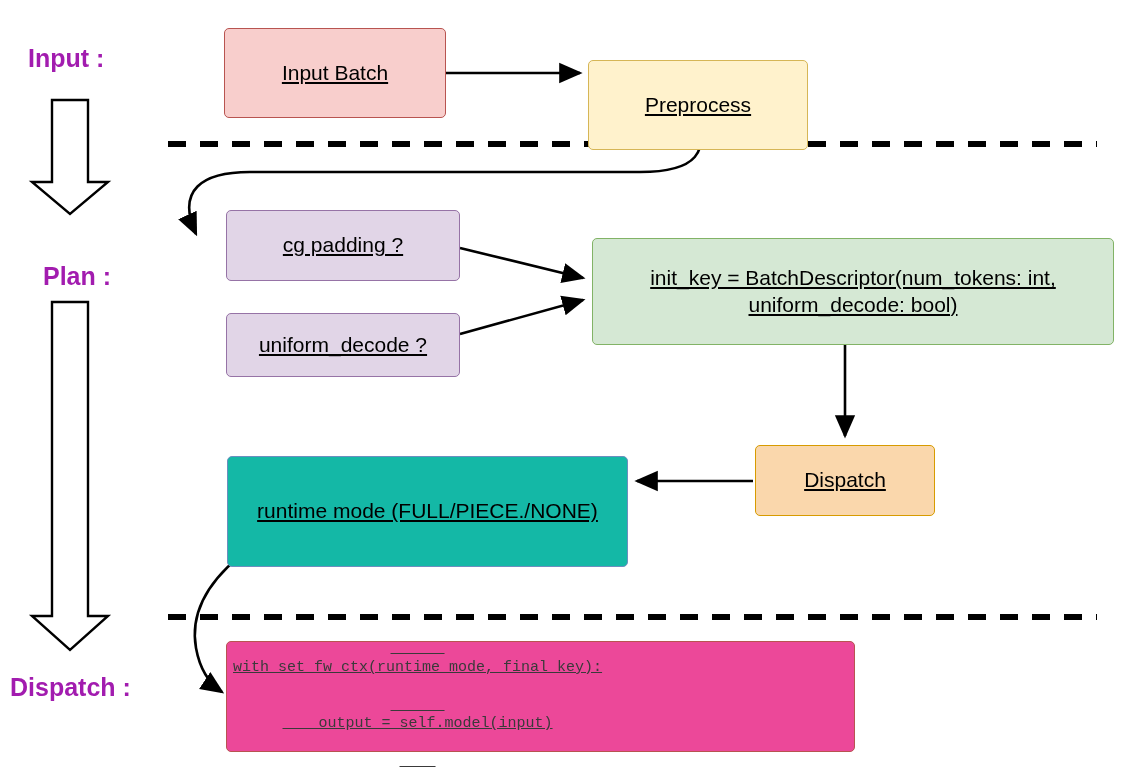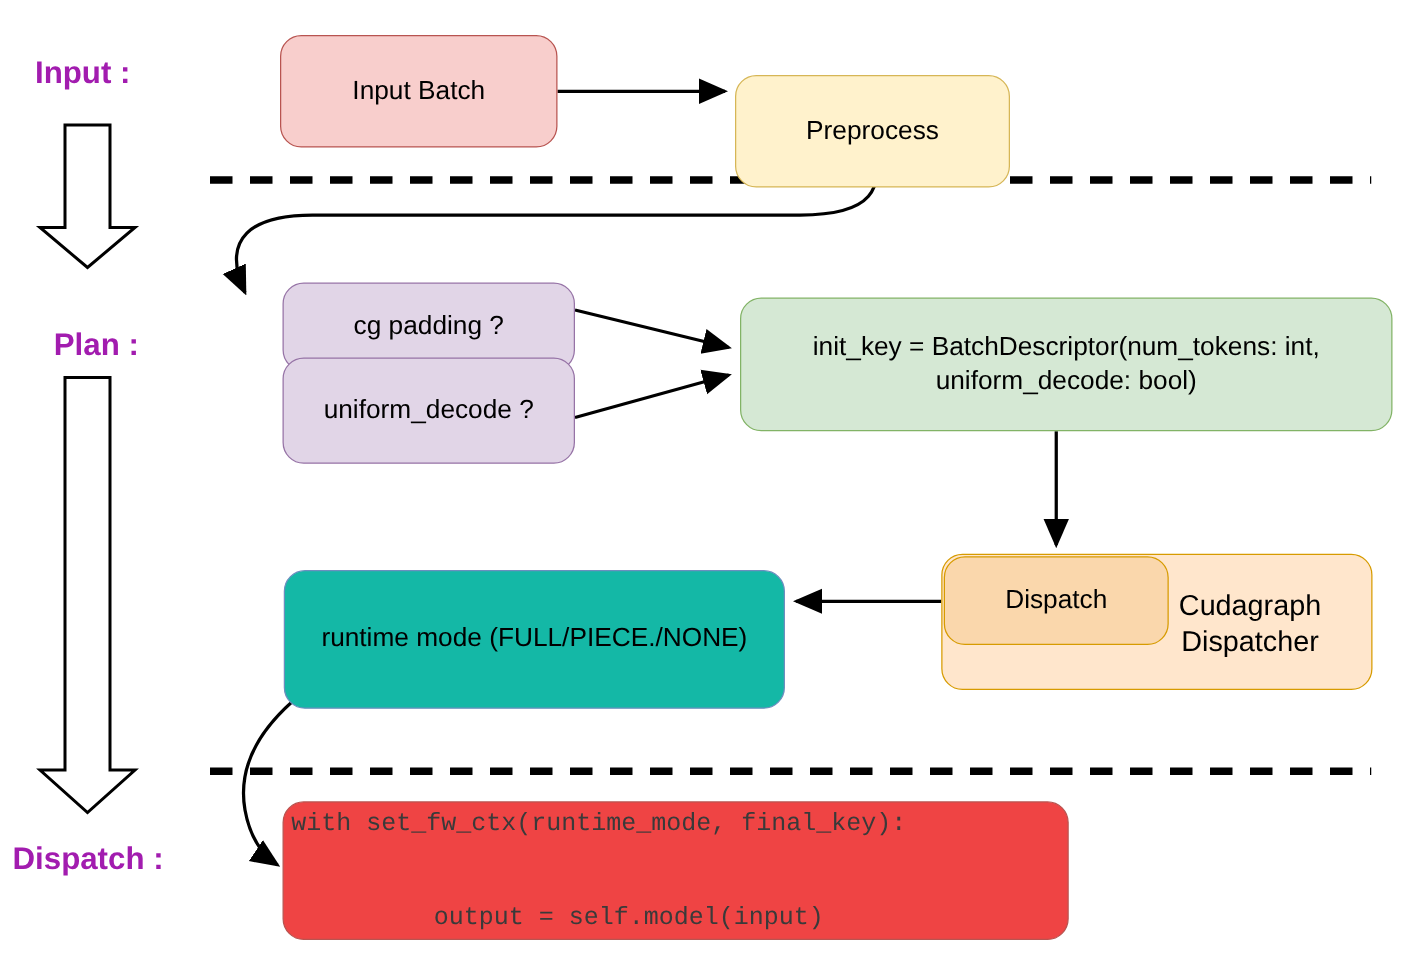--- a/index.html
+++ b/index.html
@@ -26,31 +26,32 @@
     position: absolute;
     font-family: "Liberation Sans", sans-serif;
     font-weight: bold;
     font-size: 25px;
     color: #a21caf;
     white-space: nowrap;
   }
   .node {
     position: absolute;
     box-sizing: border-box;
-    border-radius: 17px;
+    border-radius: 5px;
     border: 1.6px solid #000;
     display: flex;
     align-items: center;
     justify-content: center;
     text-align: center;
     font-family: "Liberation Sans", sans-serif;
     font-size: 21px;
     color: #000000;
     line-height: 1.25;
     padding: 2px 8px;
+    text-decoration: underline;
   }
   .node-pink {
     background: #F8CECC;
     border-color: #B85450;
   }
   .node-yellow {
     background: #FFF2CC;
     border-color: #D6B656;
   }
   .node-purple {
@@ -70,24 +71,24 @@
     background: #FFE6CC;
     border-color: #D79B00;
     align-items: flex-start;
     justify-content: flex-end;
   }
   .node-orange-inner {
     background: #FAD7AC;
     border-color: #D79B00;
   }
   .node-code {
-    background: #ef4444;
+    background: #ec4899;
     border-color: #B85450;
     font-family: "Liberation Mono", monospace;
-    font-size: 20px;
+    font-size: 15px;
     color: #3a3a3a;
     justify-content: flex-start;
     align-items: center;
     white-space: pre;
     padding-left: 6px;
   }
   .cudagraph-text {
     width: 170px;
     text-align: center;
     font-size: 23px;
@@ -135,41 +136,35 @@
   <div class="stage-label" style="left:10px; top:673px;">Dispatch :</div>
 
   <div class="node node-pink" style="left:224px; top:28px; width:222px; height:90px;">
     <span>Input Batch</span>
   </div>
 
   <div class="node node-yellow" style="left:588px; top:28px; width:220px; height:90px;margin-top:32px;">
     <span>Preprocess</span>
   </div>
 
-  <div class="node node-purple" style="left:226px; top:226px; width:234px; height:71px;">
+  <div class="node node-purple" style="left:226px; top:210px; width:234px; height:71px;">
     <span>cg padding ?</span>
   </div>
 
-  <div class="node node-purple" style="left:226px; top:286px; width:234px; height:85px;">
+  <div class="node node-purple" style="left:226px; top:313px; width:234px; height:64px;">
     <span>uniform_decode ?</span>
   </div>
 
   <div class="node node-green" style="left:592px; top:238px; width:522px; height:107px;">
     <div>
       <div>init_key = BatchDescriptor(num_tokens: int,</div>
       <div>uniform_decode: bool)</div>
     </div>
   </div>
 
-  <div class="node node-orange-outer" style="left:753px; top:443px; width:345px; height:109px;">
-    <div class="cudagraph-text">
-      <div>Cudagraph</div>
-      <div>Dispatcher</div>
-    </div>
-  </div>
 
   <div class="node node-orange-inner" style="left:755px; top:445px; width:180px; height:71px;justify-content:center;">
     <span>Dispatch</span>
   </div>
 
   <div class="node node-blue" style="left:227px; top:444px; width:401px; height:111px;">
     <div>
       <div>runtime mode (FULL/PIECE./NONE)</div>
     </div>
   </div>

